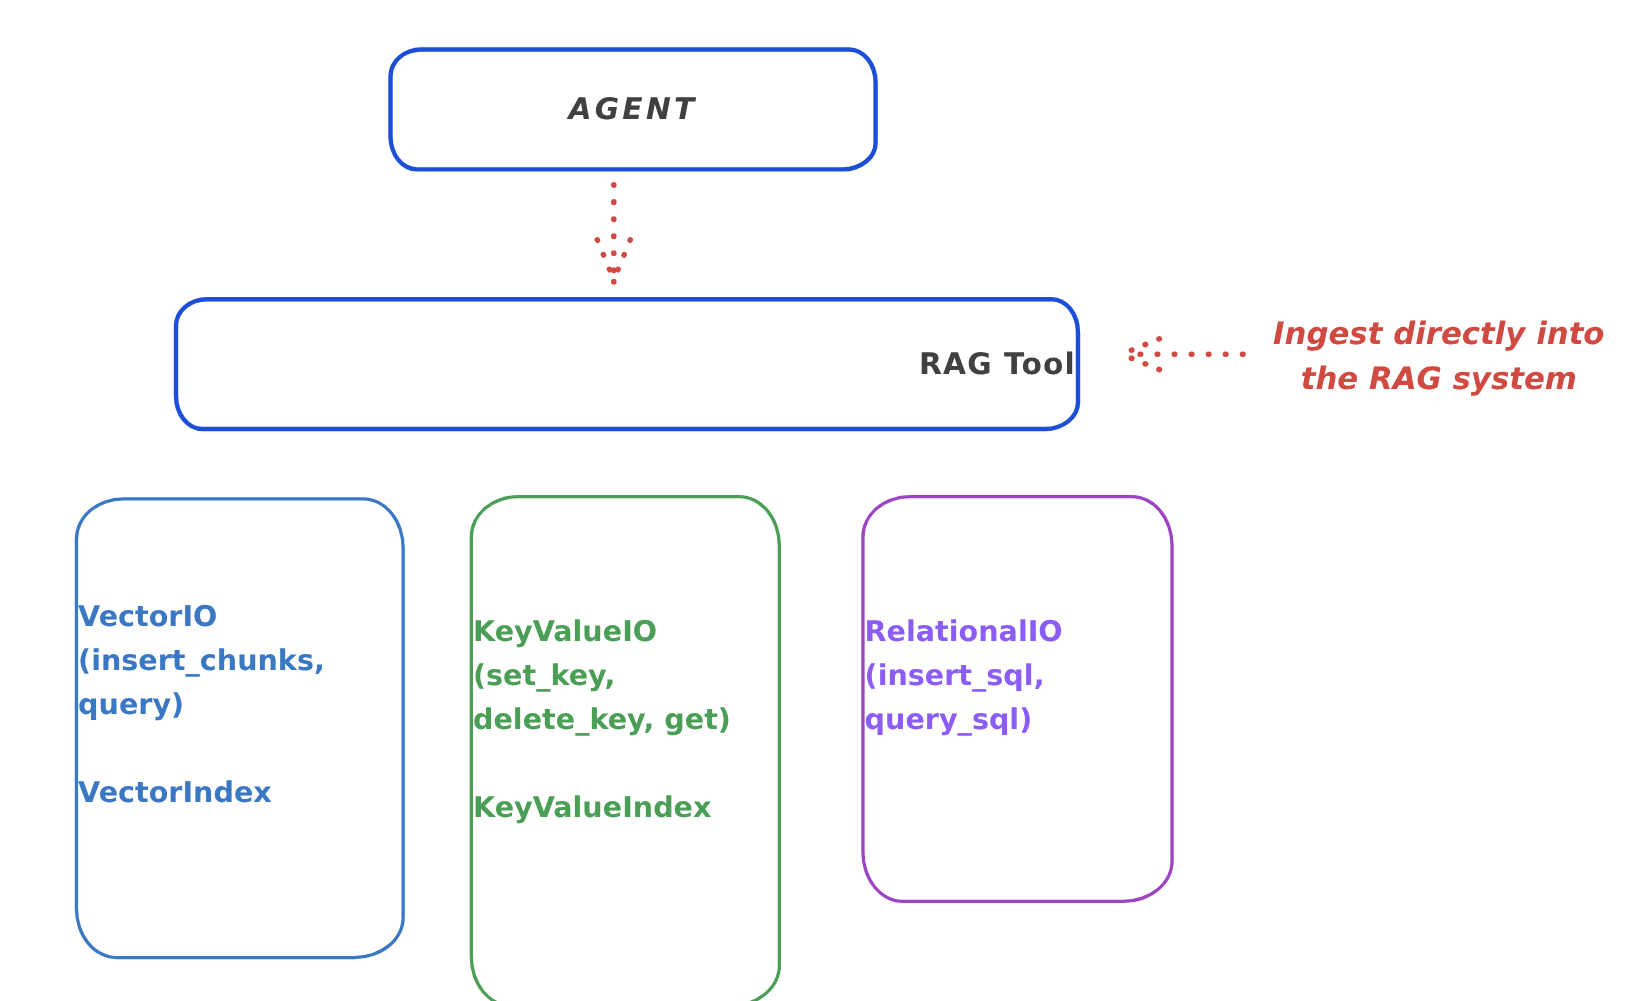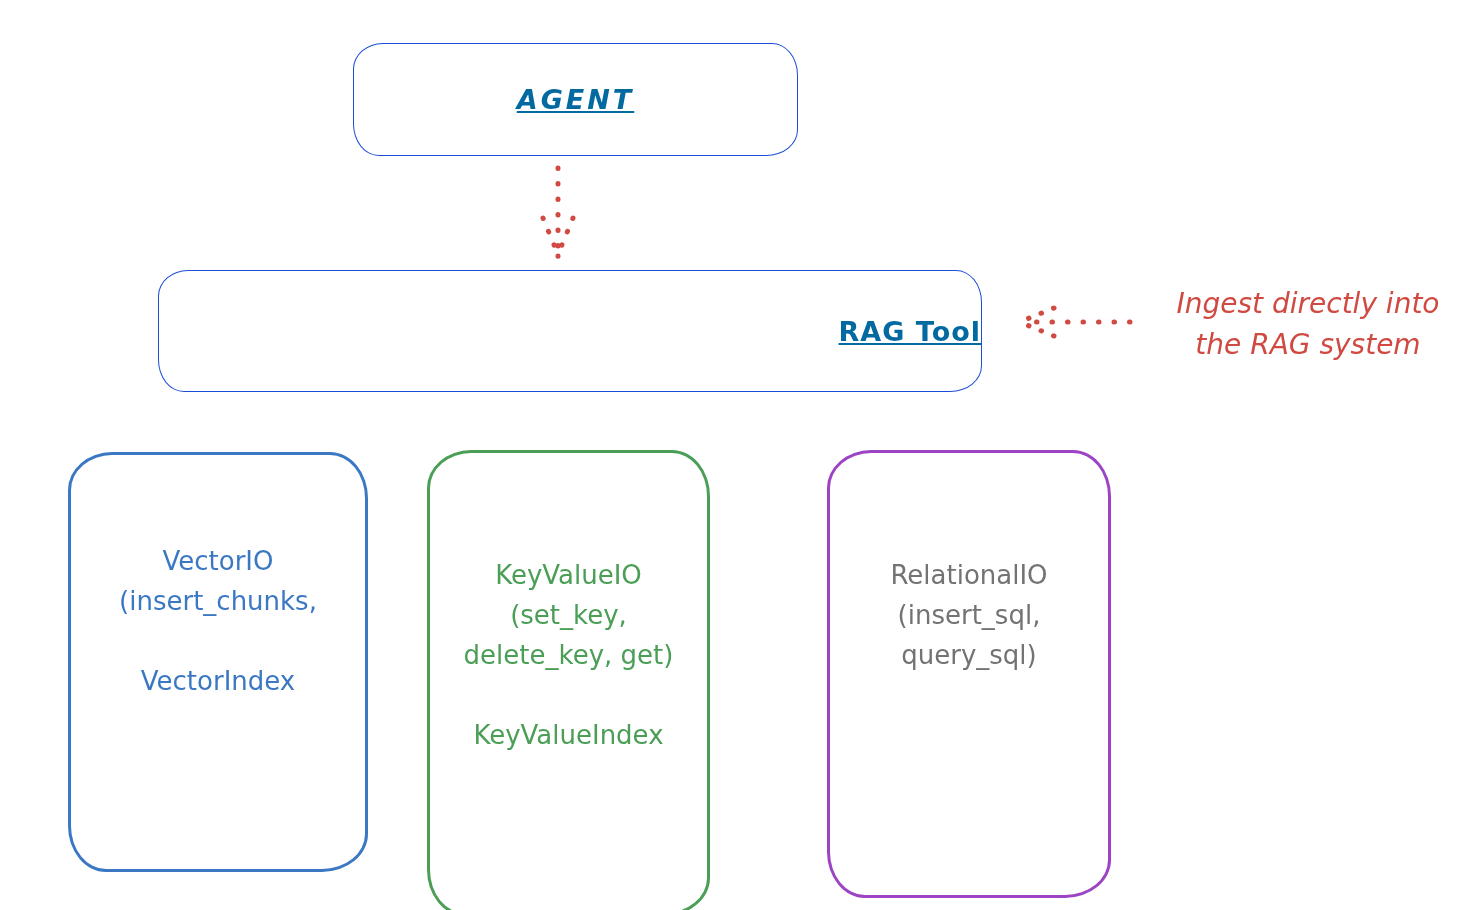--- a/index.html
+++ b/index.html
@@ -13,52 +13,50 @@
     font-family: "DejaVu Sans", sans-serif;
   }
   .sketch-box {
     position: absolute;
     background: #ffffff;
     display: flex;
     align-items: center;
     justify-content: center;
   }
   .black-box {
-    border: 1px solid #1d4ed8;
-    color: #0369a1;
+    border: 4px solid #1d4ed8;
+    color: #404040;
     border-radius: 30px 26px 32px 26px / 26px 32px 26px 32px;
-    text-decoration: underline;
   }
   .agent-box {
     left: 353px; top: 43px; width: 445px; height: 113px;
     font-size: 27px; font-weight: 700; letter-spacing: 3px; font-style: italic;
   }
   .ragtool-box {
     left: 158px; top: 270px; width: 824px; height: 122px;
     font-size: 27px; font-weight: 600; letter-spacing: 1px; justify-content: flex-end;
   }
   .io-box {
     border-width: 3.5px;
     border-style: solid;
     border-radius: 44px 38px 46px 38px / 38px 46px 38px 46px;
     display: block;
-    text-align: center;
-    font-weight: 400;
+    font-weight: 700;
   }
   .io-box .io-lines { font-size: 26px; line-height: 40px; }
   .io-box .io-index { font-size: 26px; line-height: 40px; margin-top: 40px; }
   .box-blue   { left: 68px;  top: 452px; width: 300px; height: 420px; border-color: #3b78c4; color: #3b78c4; padding-top: 86px; }
   .box-green  { left: 427px; top: 450px; width: 283px; height: 466px; border-color: #4a9e55; color: #4a9e55; padding-top: 102px; }
-  .box-purple { left: 783px; top: 450px; width: 284px; height: 448px; border-color: #9c44c4; color: #737373; padding-top: 102px; margin-left: 44px; }
+  .box-purple { left: 783px; top: 450px; width: 284px; height: 371px; border-color: #9c44c4; color: #8b5cf6; padding-top: 102px; }
   .annotation {
     position: absolute;
     left: 1140px; top: 283px; width: 336px;
     color: #d04a42;
     font-size: 28px;
-    font-weight: 400;
+    font-weight: 700;
     line-height: 41px;
     text-align: center;
     font-style: italic;
   }
   .arrow-svg { position: absolute; }
   .arrow-v { left: 536px; top: 160px; }
   .arrow-h { left: 1014px; top: 301px; }
   .dotline {
     stroke: #d04a42;
     stroke-width: 5;
@@ -94,20 +92,21 @@
 
   <div class="annotation">
     <div>Ingest directly into</div>
     <div>the RAG system</div>
   </div>
 
   <div class="sketch-box io-box box-blue">
     <div class="io-lines">
       <div>VectorIO</div>
       <div>(insert_chunks,</div>
+      <div>query)</div>
     </div>
     <div class="io-index">VectorIndex</div>
   </div>
 
   <div class="sketch-box io-box box-green">
     <div class="io-lines">
       <div>KeyValueIO</div>
       <div>(set_key,</div>
       <div>delete_key, get)</div>
     </div>

